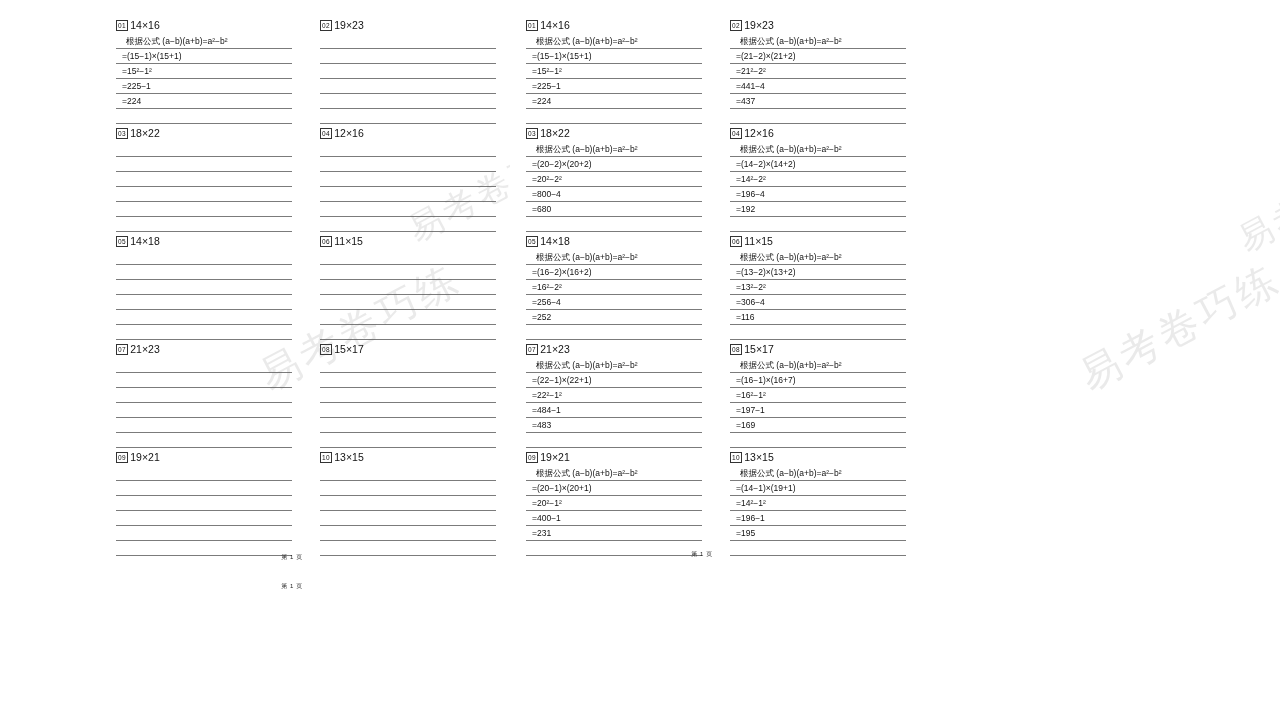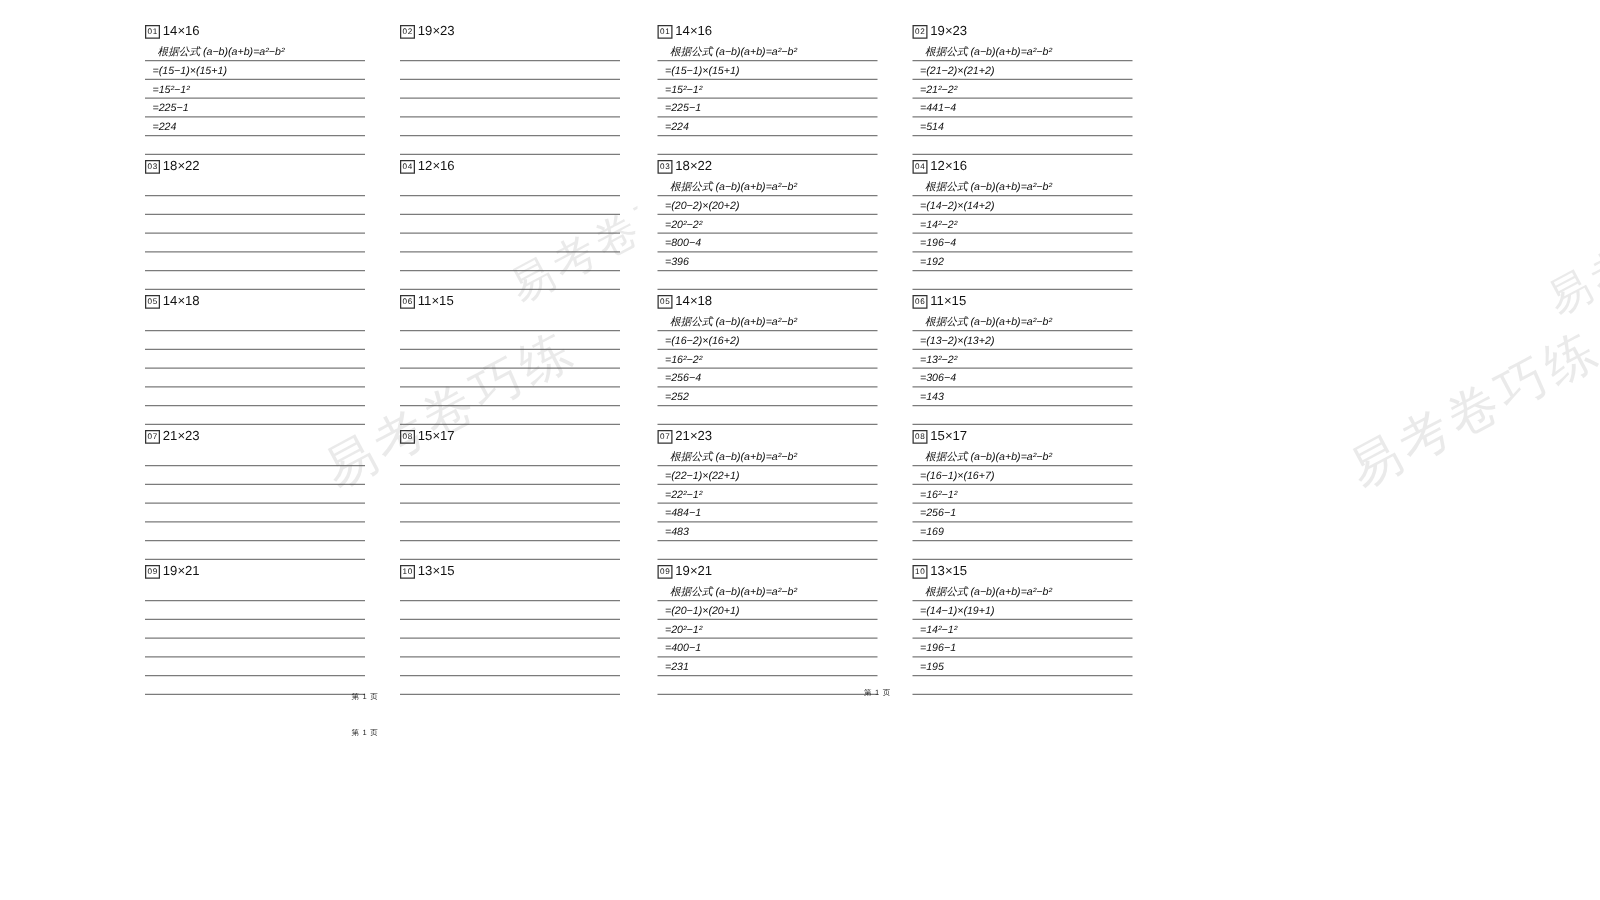--- a/index.html
+++ b/index.html
@@ -61,21 +61,21 @@
     font-size: 6.5px;
     line-height: 9px;
     padding: 0 1px;
     vertical-align: 1px;
     margin-right: 2px;
     color: #111;
     letter-spacing: 0.5px;
   }
   .expr { font-size: 10.5px; }
 
-  .lines { margin-top: 1px; font-style: italic; }
+  .lines { margin-top: 1px; }
   .line {
     height: 15px;
     border-bottom: 1px solid #7b7b7b;
     font-size: 8.5px;
     line-height: 15px;
     color: #111;
     white-space: nowrap;
     overflow: hidden;
     padding-left: 6px;
     box-sizing: border-box;
@@ -252,32 +252,32 @@
               <div class="line blank"></div>
             </div>
           </div>
           <div class="prob">
             <div class="prob-head"><span class="num">02</span><span class="expr">19×23</span></div>
             <div class="lines">
               <div class="line first">根据公式 (a−b)(a+b)=a²−b²</div>
               <div class="line">=(21−2)×(21+2)</div>
               <div class="line">=21²−2²</div>
               <div class="line">=441−4</div>
-              <div class="line">=514</div>
+              <div class="line">=437</div>
               <div class="line blank"></div>
             </div>
           </div>
           <div class="prob">
             <div class="prob-head"><span class="num">03</span><span class="expr">18×22</span></div>
             <div class="lines">
               <div class="line first">根据公式 (a−b)(a+b)=a²−b²</div>
               <div class="line">=(20−2)×(20+2)</div>
               <div class="line">=20²−2²</div>
               <div class="line">=800−4</div>
-              <div class="line">=396</div>
+              <div class="line">=680</div>
               <div class="line blank"></div>
             </div>
           </div>
           <div class="prob">
             <div class="prob-head"><span class="num">04</span><span class="expr">12×16</span></div>
             <div class="lines">
               <div class="line first">根据公式 (a−b)(a+b)=a²−b²</div>
               <div class="line">=(14−2)×(14+2)</div>
               <div class="line">=14²−2²</div>
               <div class="line">=196−4</div>
@@ -296,42 +296,42 @@
               <div class="line blank"></div>
             </div>
           </div>
           <div class="prob">
             <div class="prob-head"><span class="num">06</span><span class="expr">11×15</span></div>
             <div class="lines">
               <div class="line first">根据公式 (a−b)(a+b)=a²−b²</div>
               <div class="line">=(13−2)×(13+2)</div>
               <div class="line">=13²−2²</div>
               <div class="line">=306−4</div>
-              <div class="line">=143</div>
+              <div class="line">=116</div>
               <div class="line blank"></div>
             </div>
           </div>
           <div class="prob">
             <div class="prob-head"><span class="num">07</span><span class="expr">21×23</span></div>
             <div class="lines">
               <div class="line first">根据公式 (a−b)(a+b)=a²−b²</div>
               <div class="line">=(22−1)×(22+1)</div>
               <div class="line">=22²−1²</div>
               <div class="line">=484−1</div>
               <div class="line">=483</div>
               <div class="line blank"></div>
             </div>
           </div>
           <div class="prob">
             <div class="prob-head"><span class="num">08</span><span class="expr">15×17</span></div>
             <div class="lines">
               <div class="line first">根据公式 (a−b)(a+b)=a²−b²</div>
               <div class="line">=(16−1)×(16+7)</div>
               <div class="line">=16²−1²</div>
-              <div class="line">=256−1</div>
+              <div class="line">=197−1</div>
               <div class="line">=169</div>
               <div class="line blank"></div>
             </div>
           </div>
           <div class="prob">
             <div class="prob-head"><span class="num">09</span><span class="expr">19×21</span></div>
             <div class="lines">
               <div class="line first">根据公式 (a−b)(a+b)=a²−b²</div>
               <div class="line">=(20−1)×(20+1)</div>
               <div class="line">=20²−1²</div>

